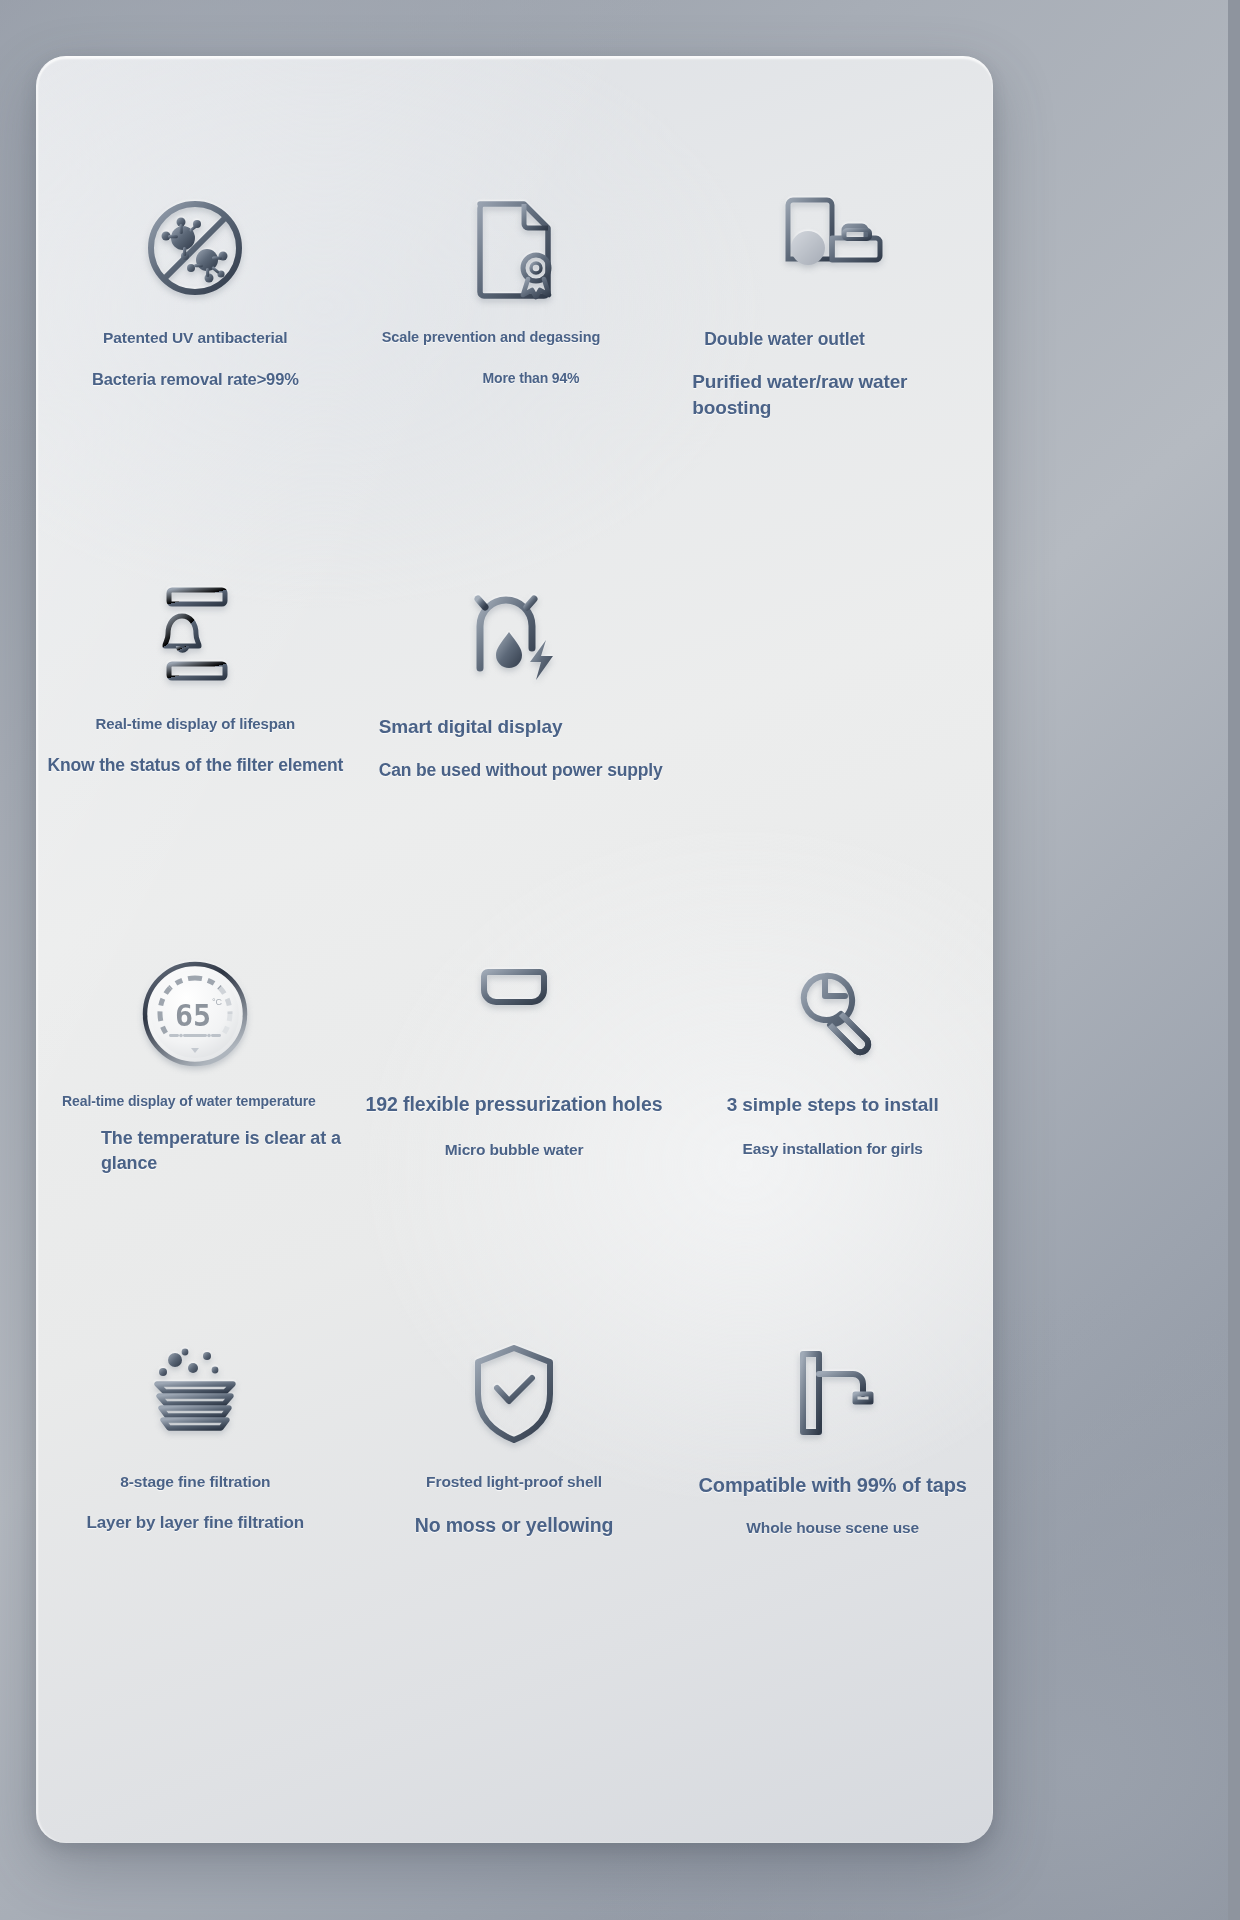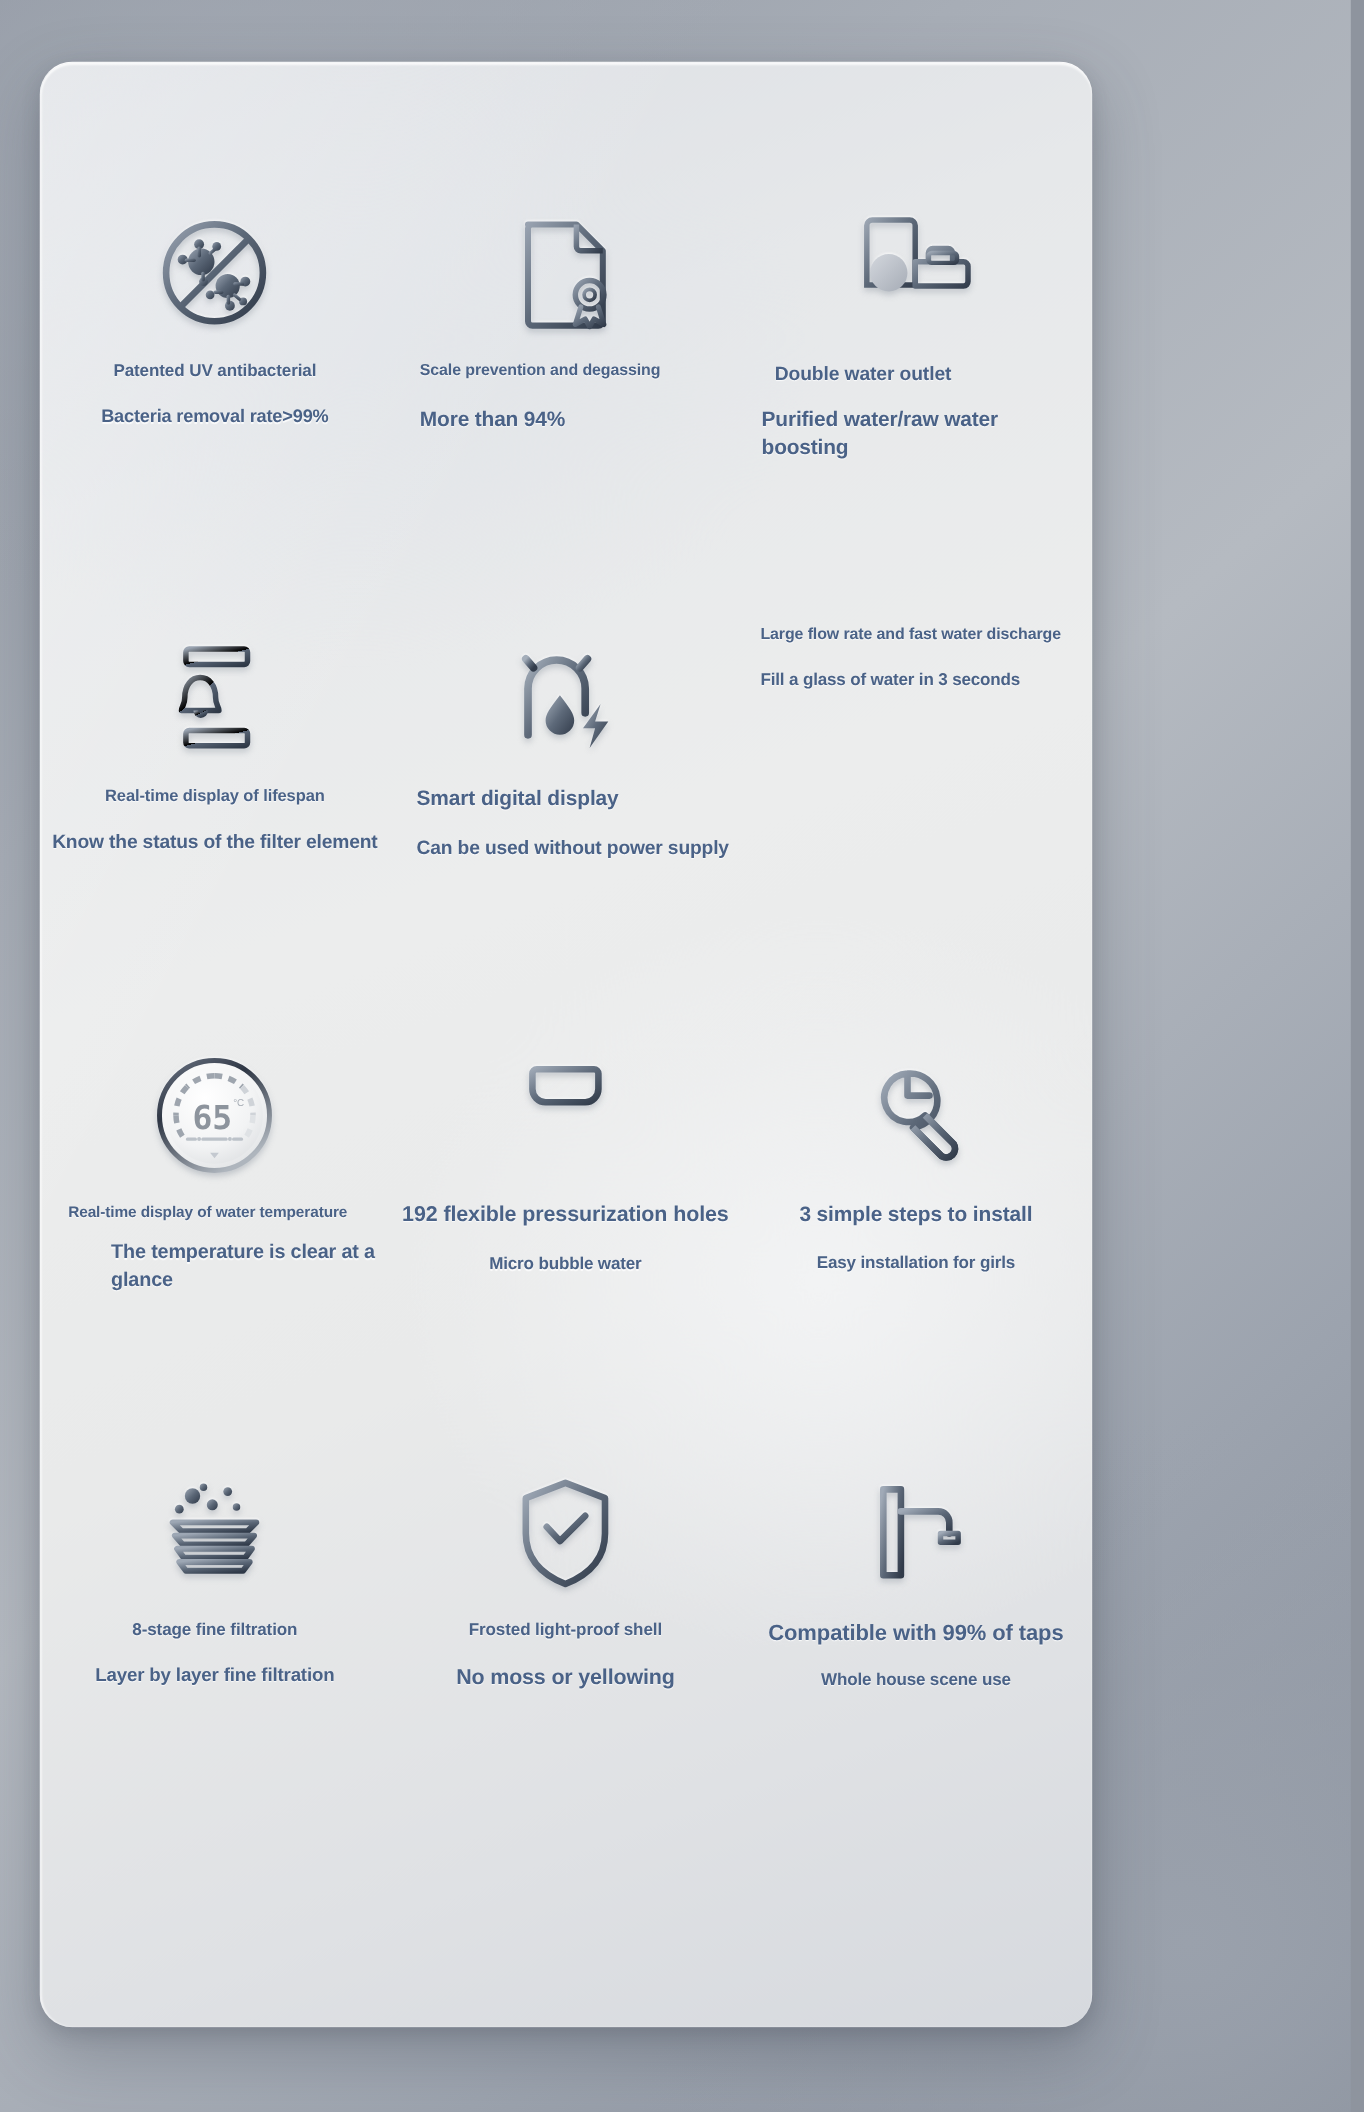--- a/index.html
+++ b/index.html
@@ -110,21 +110,21 @@
     margin-top: 20px;
     text-shadow: 0 1px 1px rgba(255,255,255,0.85);
   }
 
   
   .c0 .line-top { font-size: 15.5px; }
   .c0 .line-bot { font-size: 16.5px; }
 
   .c1 .txt-block { text-align: left; padding-left: 34px; }
   .c1 .line-top  { font-size: 14.5px; }
-  .c1 .line-bot  { font-size: 19px; margin-top: 22px; }
+  .c1 .line-bot  { font-size: 14px; margin-top: 22px; text-align: center; }
 
   .c2 .txt-block { text-align: left; padding-left: 18px; }
   .c2 .line-top  { font-size: 17.5px; padding-left: 12px; }
   .c2 .line-bot  { font-size: 19px; margin-top: 18px; }
 
   .c3 .line-top { font-size: 15px; }
   .c3 .line-bot { font-size: 17.5px; }
 
   .c4 .txt-block { text-align: left; padding-left: 28px; }
   .c4 .line-top  { font-size: 19px; }
@@ -322,24 +322,20 @@
           <path d="M84 58 l-16 22 h11 l-5 18 l17 -24 h-12 z" fill="url(#g5)"></path>
         </svg>
       </div>
       <div class="txt-block">
         <div class="line-top">Smart digital display</div>
         <div class="line-bot">Can be used without power supply</div>
       </div>
     </div>
 
     <div class="feature-cell c5 row2">
-      <div class="txt-block">
-        <div class="line-top">Large flow rate and fast water discharge</div>
-        <div class="line-bot">Fill a glass of water in 3 seconds</div>
-      </div>
     </div>
 
     <div class="feature-cell c6 row3">
       <div class="icon-wrap">
         <svg width="108" height="108" viewBox="0 0 108 108">
           <defs>
             <linearGradient id="g7ring" x1="0" y1="0" x2="0.6" y2="1">
               <stop offset="0%" stop-color="#6e7786"></stop>
               <stop offset="40%" stop-color="#2e3644"></stop>
               <stop offset="100%" stop-color="#aeb5bd"></stop>

